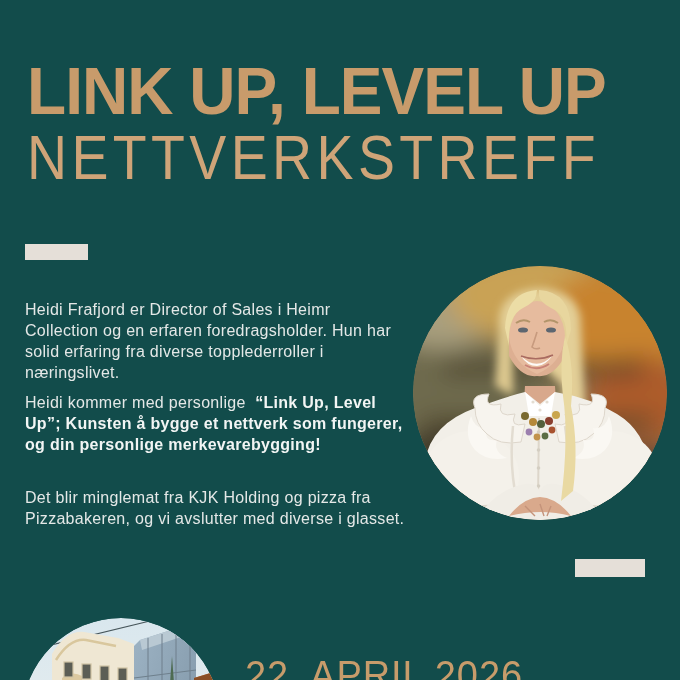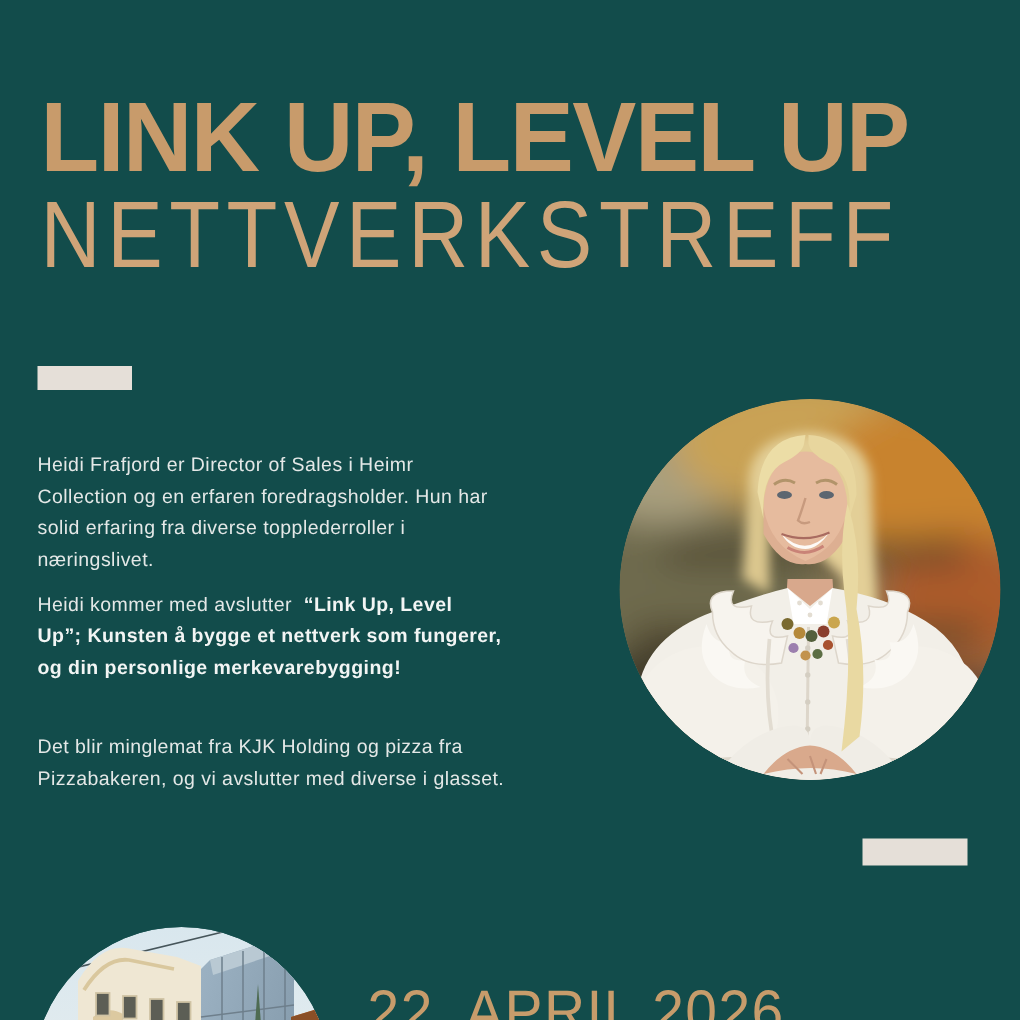--- a/index.html
+++ b/index.html
@@ -21,21 +21,21 @@
     font-size:63px;font-weight:400;line-height:1;letter-spacing:5px;
     color:#CFA478;white-space:nowrap;
     transform:scaleX(.88);transform-origin:left top;
   }
   .dash{position:absolute;background:#E5DFD8;}
   .dash.left{left:25px;top:216px;width:63px;height:16px;}
   .dash.right{left:575px;top:531px;width:70px;height:18px;}
 
   .text-block{
     position:absolute;left:25px;top:271px;width:410px;
-    color:#E4E8E7;font-size:13px;line-height:21px;letter-spacing:.3px;
+    color:#E4E8E7;font-size:16px;line-height:21px;letter-spacing:.3px;
   }
   .text-block p{margin:0;white-space:pre-wrap;}
   .text-block p.p1{margin-bottom:9px;}
   .text-block p.p2{margin-bottom:32px;}
   .text-block .bold{font-weight:bold;color:#F2F5F4;}
 
   .photo-circle{position:absolute;border-radius:50%;overflow:hidden;}
   .photo-circle svg{display:block;width:100%;height:100%;}
   .speaker{left:413px;top:238px;width:254px;height:254px;}
   .venue{left:22px;top:590px;width:198px;height:198px;}
@@ -55,21 +55,21 @@
   <h1 class="title">LINK UP, LEVEL UP</h1>
   <h2 class="subtitle">NETTVERKSTREFF</h2>
 
   <div class="dash left"></div>
 
   <div class="text-block">
     <p class="p1">Heidi Frafjord er Director of Sales i Heimr
 Collection og en erfaren foredragsholder. Hun har
 solid erfaring fra diverse topplederroller i
 næringslivet.</p>
-    <p class="p2"><span>Heidi kommer med avslutter  </span><span class="bold">“Link Up, Level
+    <p class="p2"><span>Heidi kommer med personlige  </span><span class="bold">“Link Up, Level
 Up”; Kunsten å bygge et nettverk som fungerer,
 og din personlige merkevarebygging!</span></p>
     <p class="p3">Det blir minglemat fra KJK Holding og pizza fra
 Pizzabakeren, og vi avslutter med diverse i glasset.</p>
   </div>
 
   <div class="photo-circle speaker">
     <svg viewBox="0 0 254 254" xmlns="http://www.w3.org/2000/svg">
       <defs>
         <filter id="b12" x="-30%" y="-30%" width="160%" height="160%">

